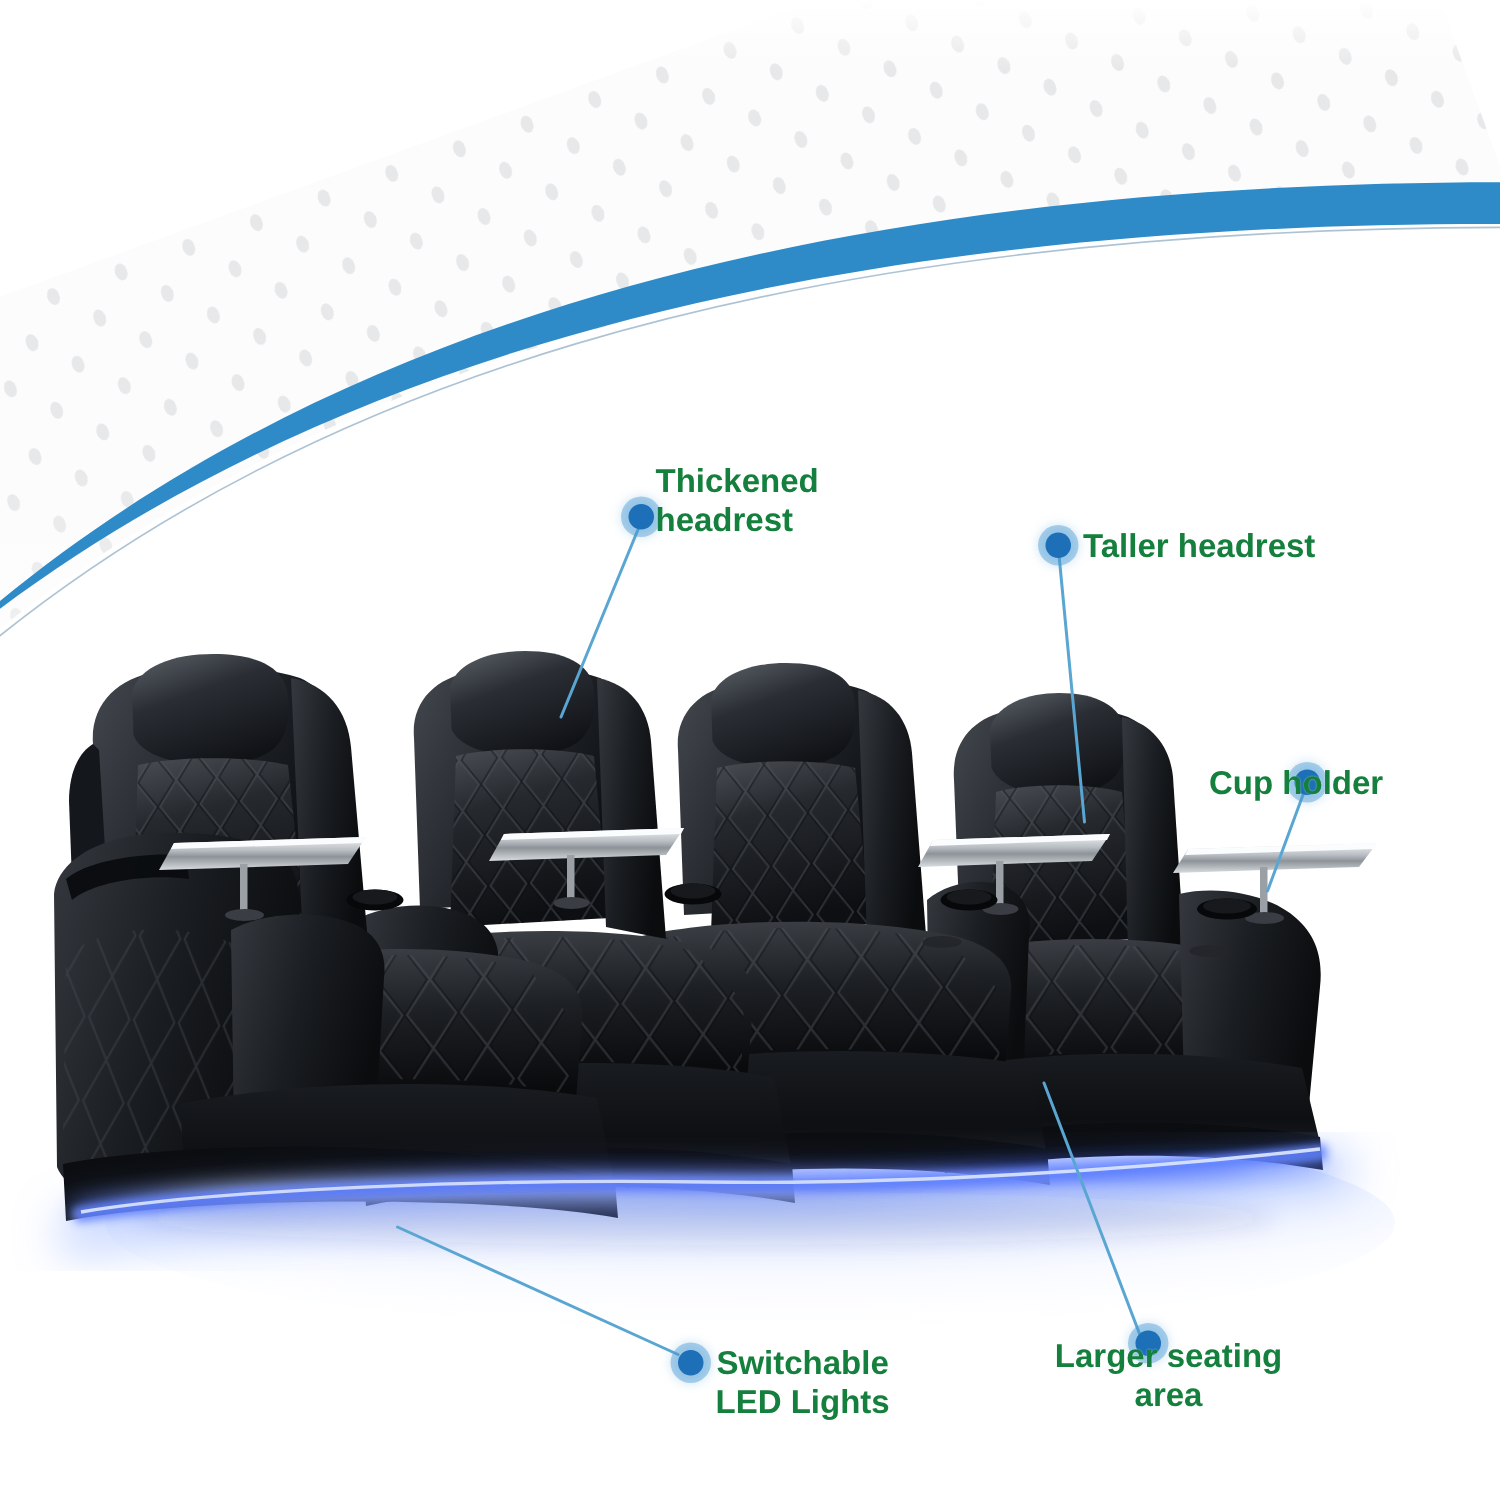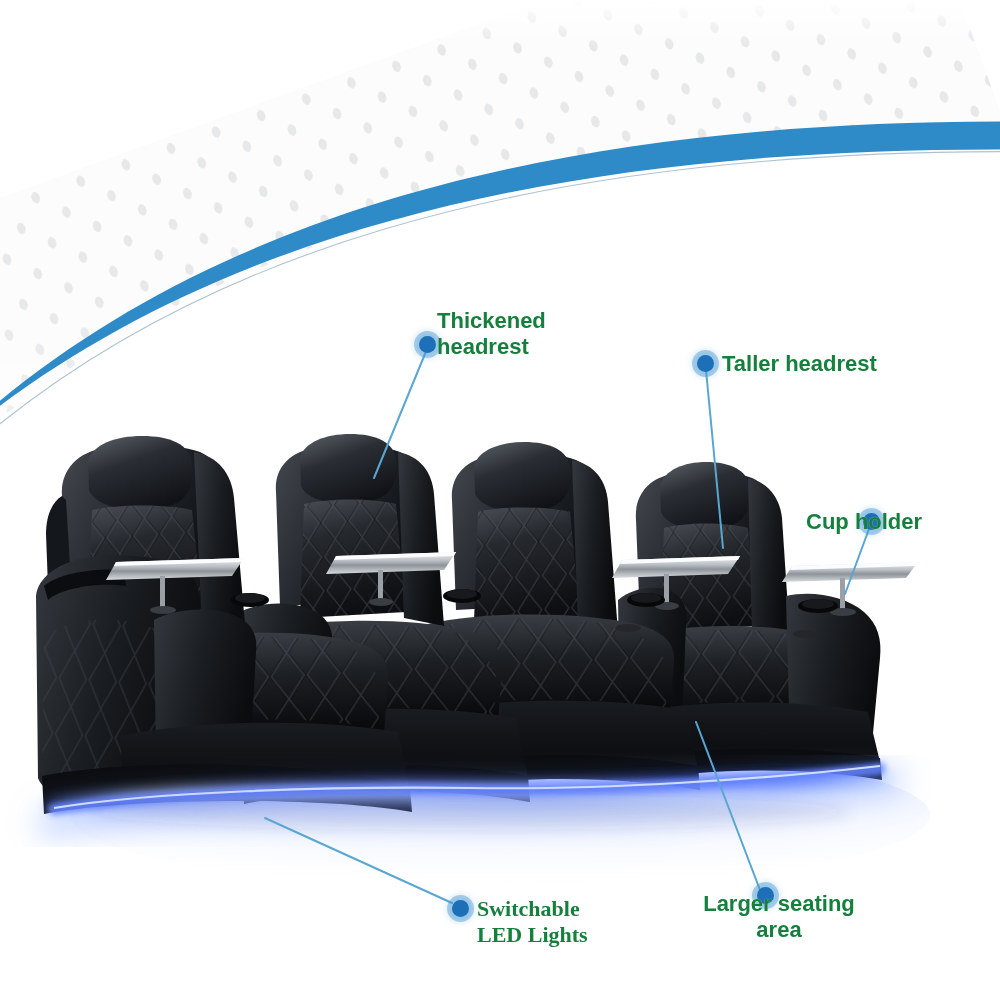--- a/index.html
+++ b/index.html
@@ -345,20 +345,20 @@
 
   <div id="callout-layer">
       <div class="callout-dot" style="left: 419px; top: 336px;"></div>
       <div class="callout-label" style="left: 437px; top: 308px; text-align: left;">Thickened
 headrest</div>
       <div class="callout-dot" style="left: 697px; top: 355px;"></div>
       <div class="callout-label" style="left: 722px; top: 351px; text-align: left;">Taller headrest</div>
       <div class="callout-dot" style="left: 863px; top: 513px;"></div>
       <div class="callout-label" style="left: 806px; top: 477px; text-align: left; margin-top: 32px;">Cup holder</div>
       <div class="callout-dot" style="left: 452px; top: 900px;"></div>
-      <div class="callout-label" style="left: 477px; top: 896px; text-align: left; font-family: Liberation Serif, serif;">Switchable
+      <div class="callout-label" style="left: 477px; top: 896px; text-align: center;">Switchable
 LED Lights</div>
       <div class="callout-dot" style="left: 757px; top: 887px;"></div>
       <div class="callout-label" style="left: 779px; top: 891px; text-align: center; transform: translateX(-50%);">Larger seating
 area</div>
     </div>
 
 </div>
 
 </body></html>

